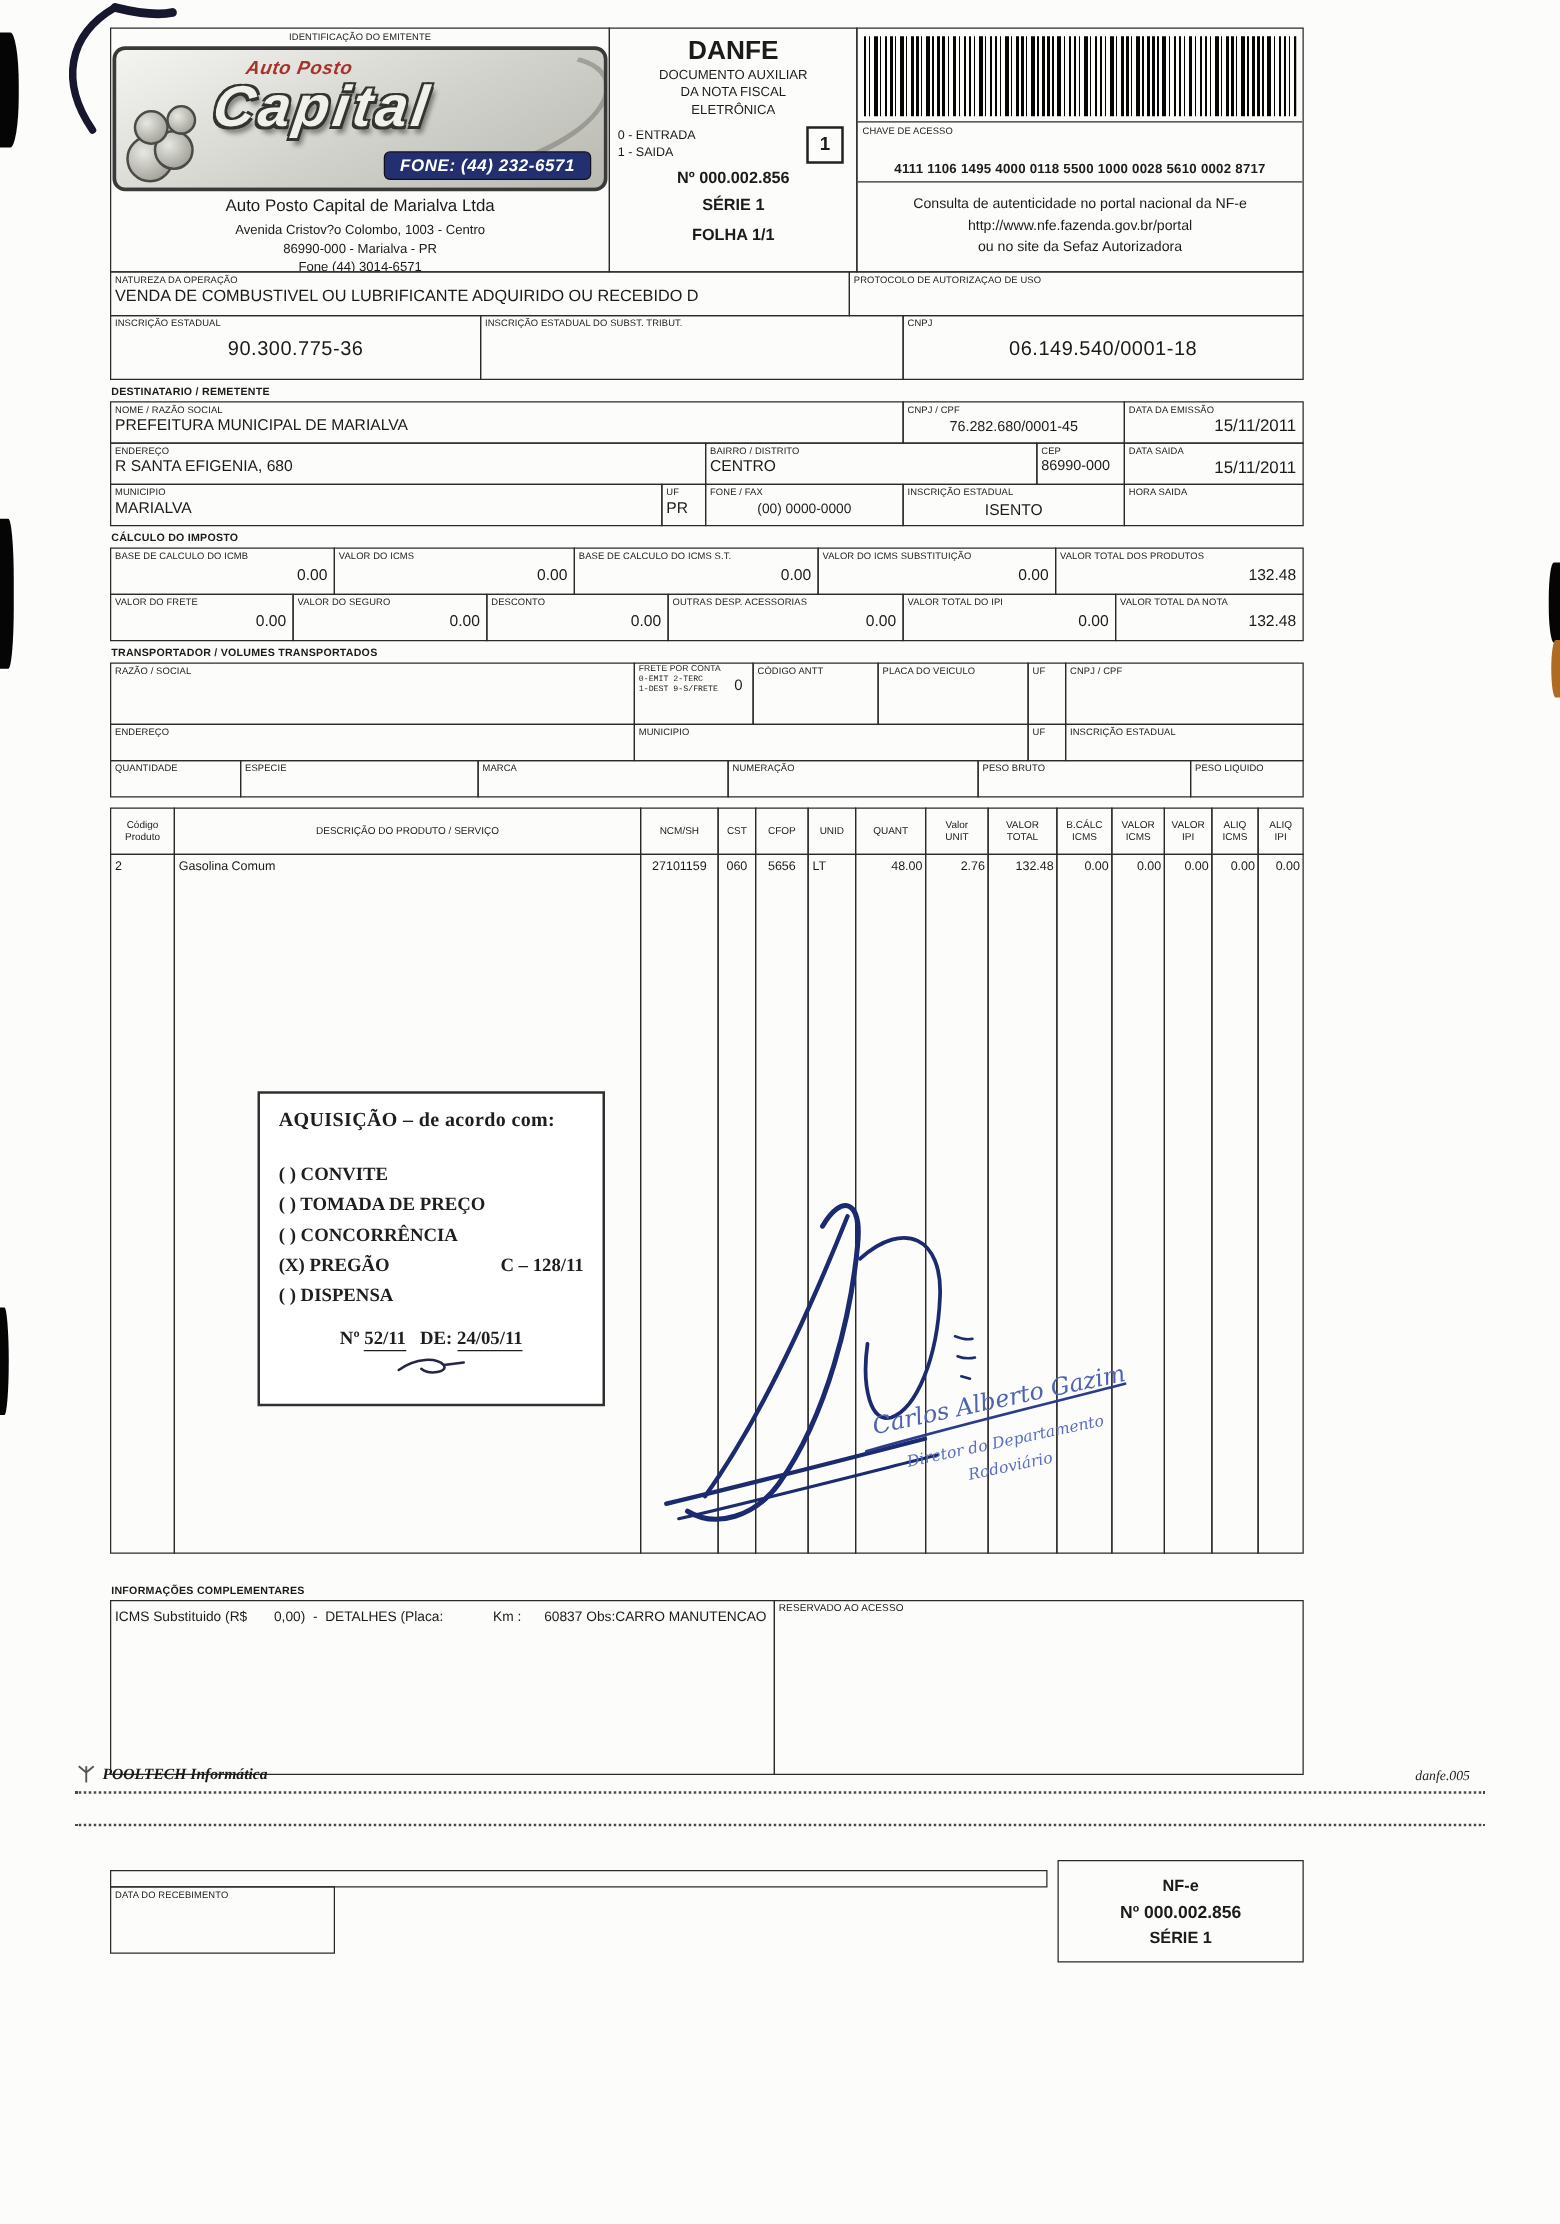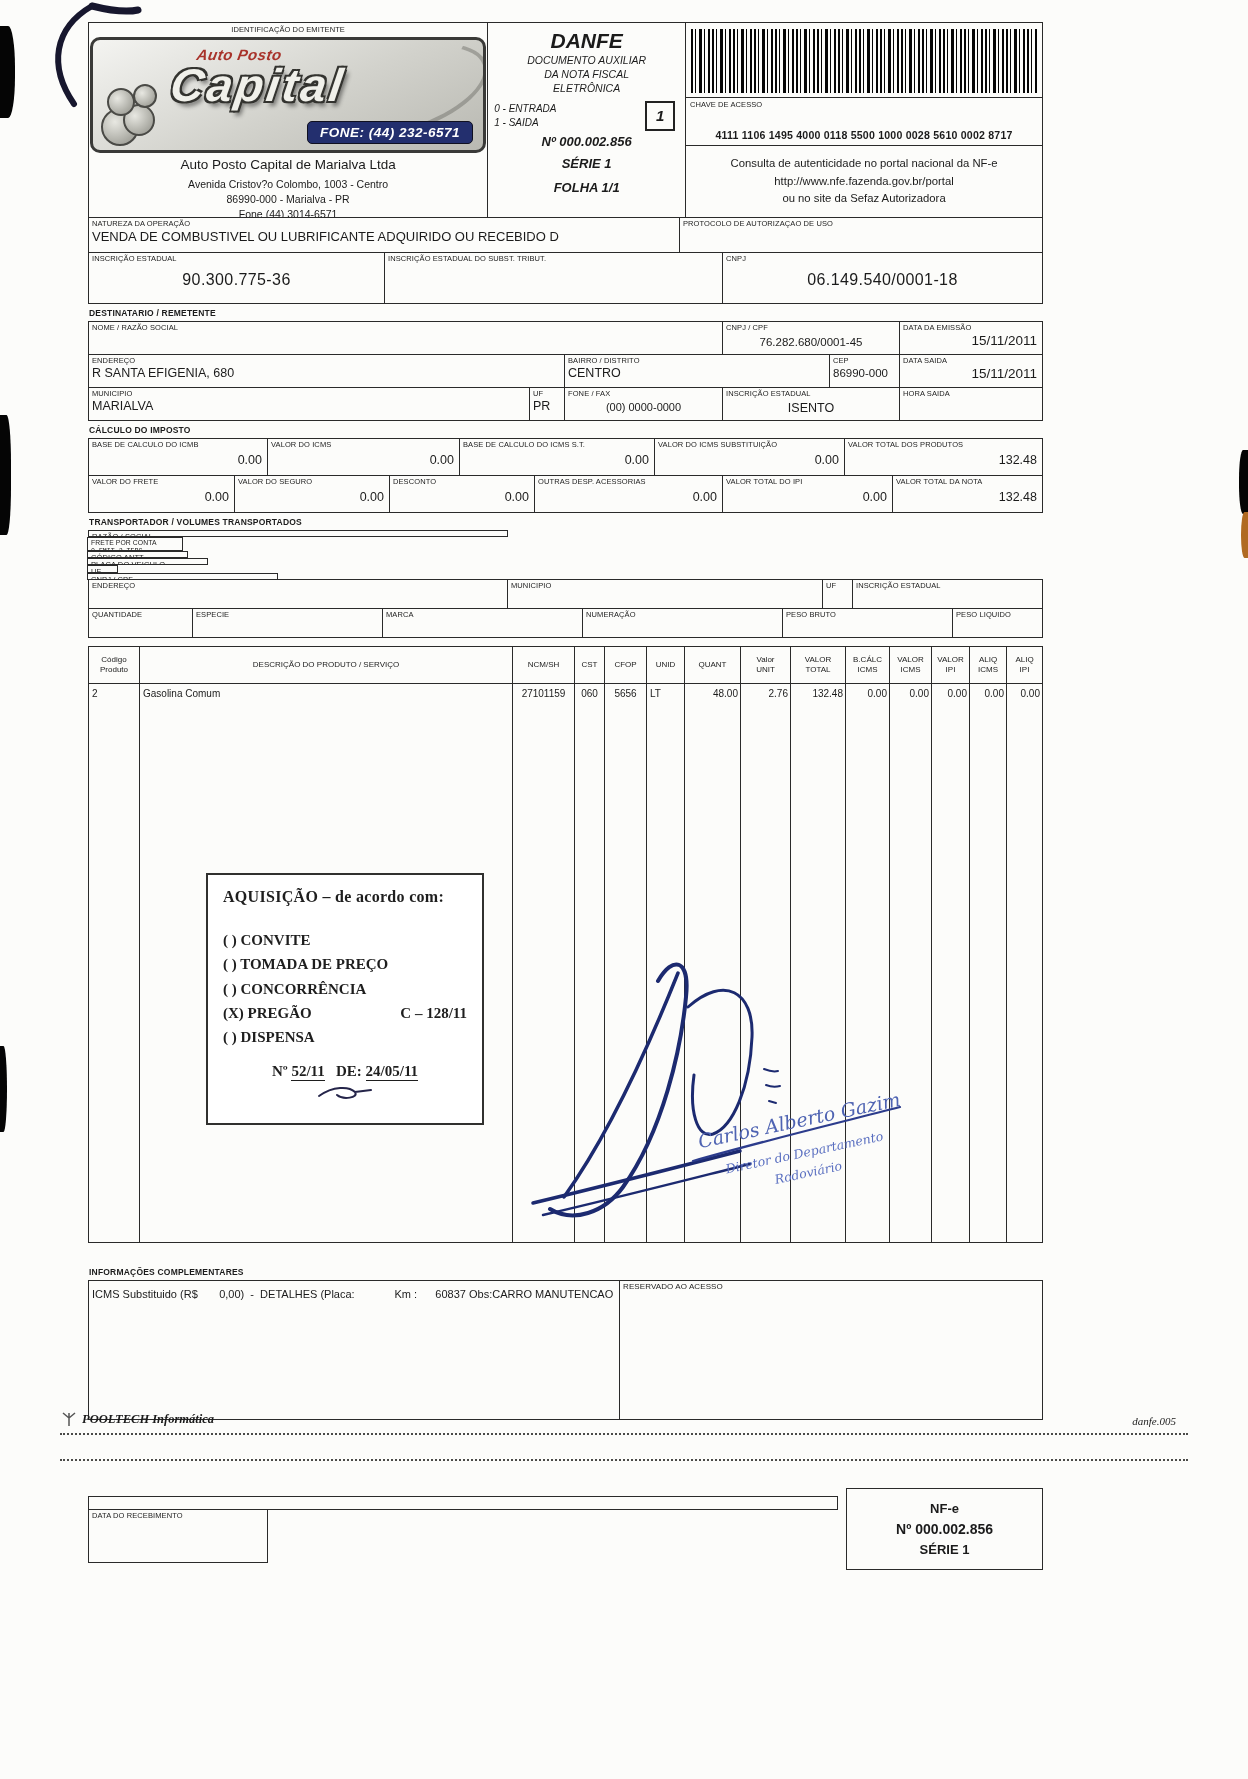--- a/index.html
+++ b/index.html
@@ -89,21 +89,21 @@
           <div class="logo-top">Auto Posto</div>
           <div class="logo-main">Capital</div>
           <div class="logo-phone">FONE: (44) 232-6571</div>
         </div>
         <div style="font-size:13.5px;margin-top:2px;">Auto Posto Capital de Marialva Ltda</div>
         <div style="font-size:10.5px;margin-top:5px;line-height:1.45;">Avenida Cristov?o Colombo, 1003 - Centro</div>
         <div style="font-size:10.5px;line-height:1.45;">86990-000 - Marialva - PR</div>
         <div style="font-size:10.5px;line-height:1.45;">Fone (44) 3014-6571</div>
       </div>
 
-      <div class="c ctr" style="width:202px;padding:2px 6px;font-style:italic;">
+      <div class="c ctr" style="width:202px;padding:2px 6px;">
         <div style="font-weight:bold;font-size:21px;margin-top:4px;">DANFE</div>
         <div style="font-size:10.5px;line-height:1.35;">DOCUMENTO AUXILIAR</div>
         <div style="font-size:10.5px;line-height:1.35;">DA NOTA FISCAL</div>
         <div style="font-size:10.5px;line-height:1.35;">ELETRÔNICA</div>
         <div style="display:flex;align-items:center;margin:5px 0 3px;">
           <div style="flex:1;text-align:left;font-size:10px;line-height:1.4;">
             <div>0 - ENTRADA</div>
             <div>1 - SAIDA</div>
           </div>
           <div style="width:26px;height:26px;border:2px solid #222;font-weight:bold;font-size:15px;display:flex;align-items:center;justify-content:center;margin-right:4px;">1</div>
@@ -149,20 +149,21 @@
       <div class="c" style="width:321px;">
         <div class="lbl">CNPJ</div>
         <div class="val big ctr" style="margin-top:6px;">06.149.540/0001-18</div>
       </div>
     </div>
 
     <div class="sec">DESTINATARIO / REMETENTE</div>
     <div class="r" style="height:34px;">
       <div class="c" style="width:635px;">
         <div class="lbl">NOME / RAZÃO SOCIAL</div>
+        <div class="val">PREFEITURA MUNICIPAL DE MARIALVA</div>
       </div>
       <div class="c" style="width:178px;">
         <div class="lbl">CNPJ / CPF</div>
         <div class="val ctr" style="font-size:11.5px;margin-top:2px;">76.282.680/0001-45</div>
       </div>
       <div class="c" style="width:144px;">
         <div class="lbl">DATA DA EMISSÃO</div>
         <div class="val num" style="font-size:13.5px;">15/11/2011</div>
       </div>
     </div>
@@ -251,21 +252,21 @@
         <div class="lbl">VALOR TOTAL DO IPI</div>
         <div class="val num" style="margin-top:3px;">0.00</div>
       </div>
       <div class="c" style="width:151px;">
         <div class="lbl">VALOR TOTAL DA NOTA</div>
         <div class="val num" style="margin-top:3px;">132.48</div>
       </div>
     </div>
 
     <div class="sec">TRANSPORTADOR / VOLUMES TRANSPORTADOS</div>
-    <div class="r" style="height:50px;flex-direction:column;">
+    <div class="r" style="height:50px;">
       <div class="c" style="width:420px;">
         <div class="lbl">RAZÃO / SOCIAL</div>
       </div>
       <div class="c" style="width:96px;">
         <div class="lbl" style="font-size:6.8px;">FRETE POR CONTA</div>
         <div style="font-family:'Liberation Mono',monospace;font-size:6.6px;line-height:1.25;">
           <div>0-EMIT 2-TERC</div>
           <div>1-DEST 9-S/FRETE</div>
         </div>
         <div style="position:absolute;right:8px;top:10px;font-size:12px;">0</div>

